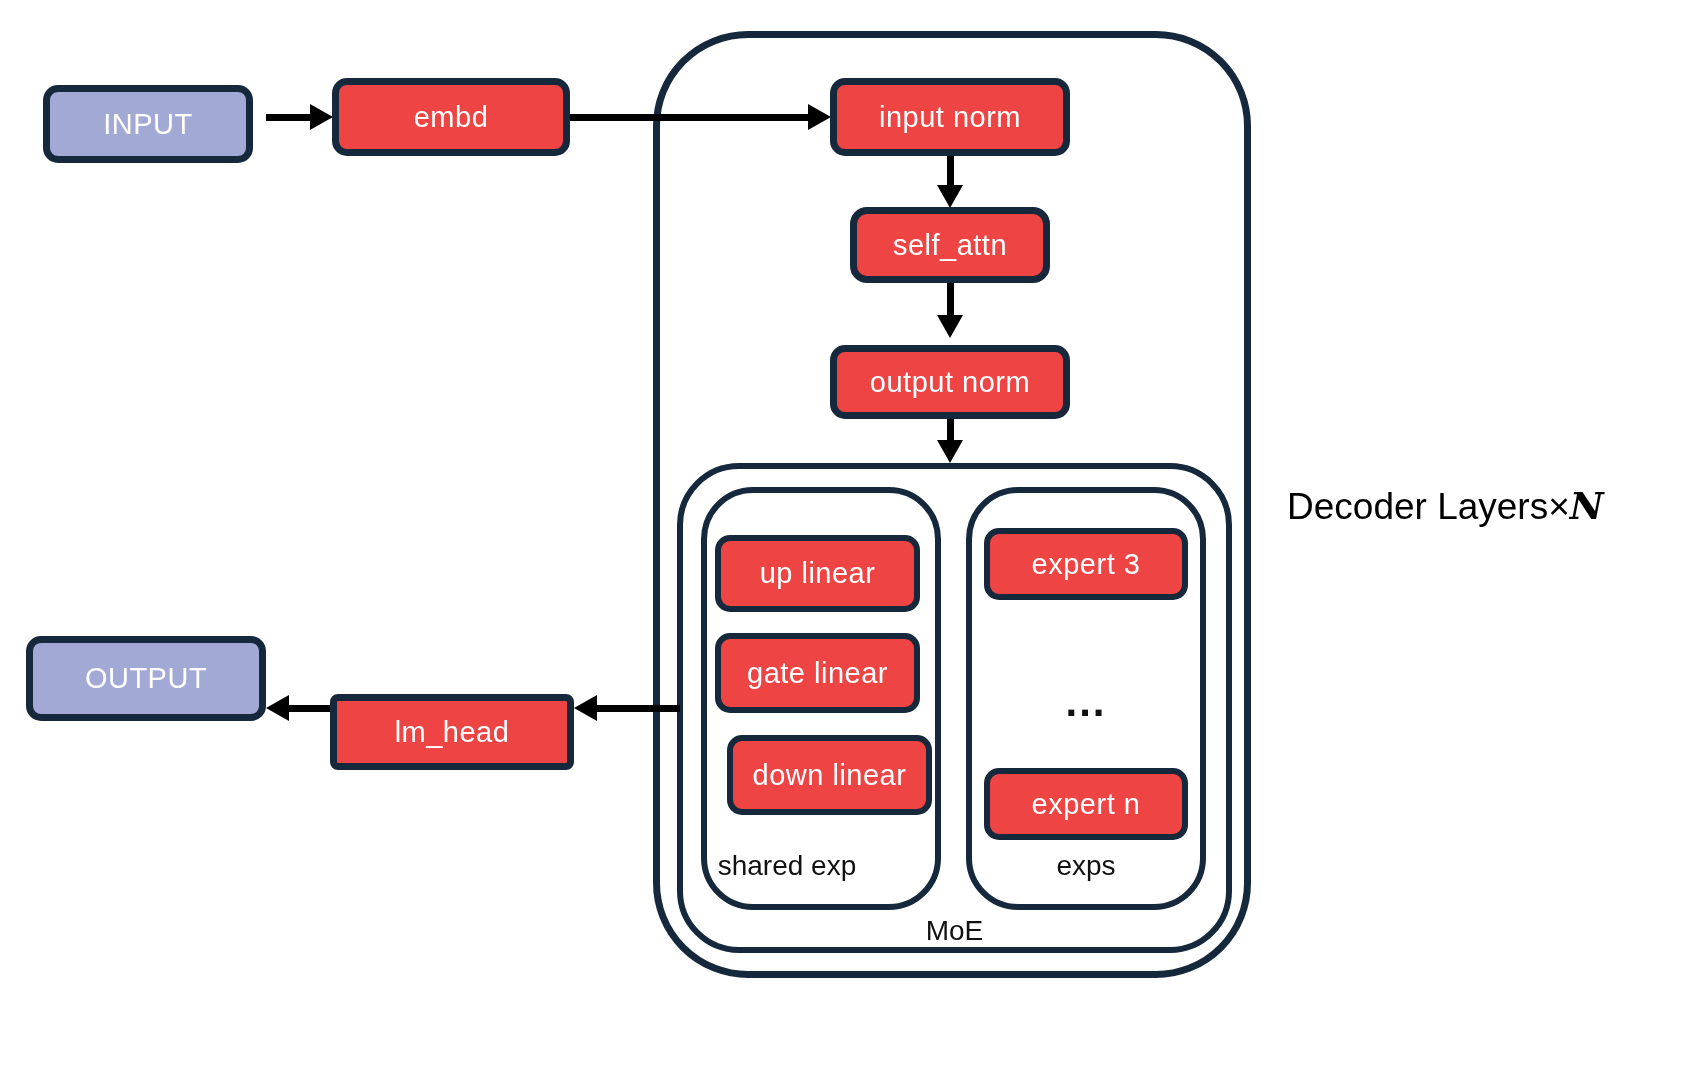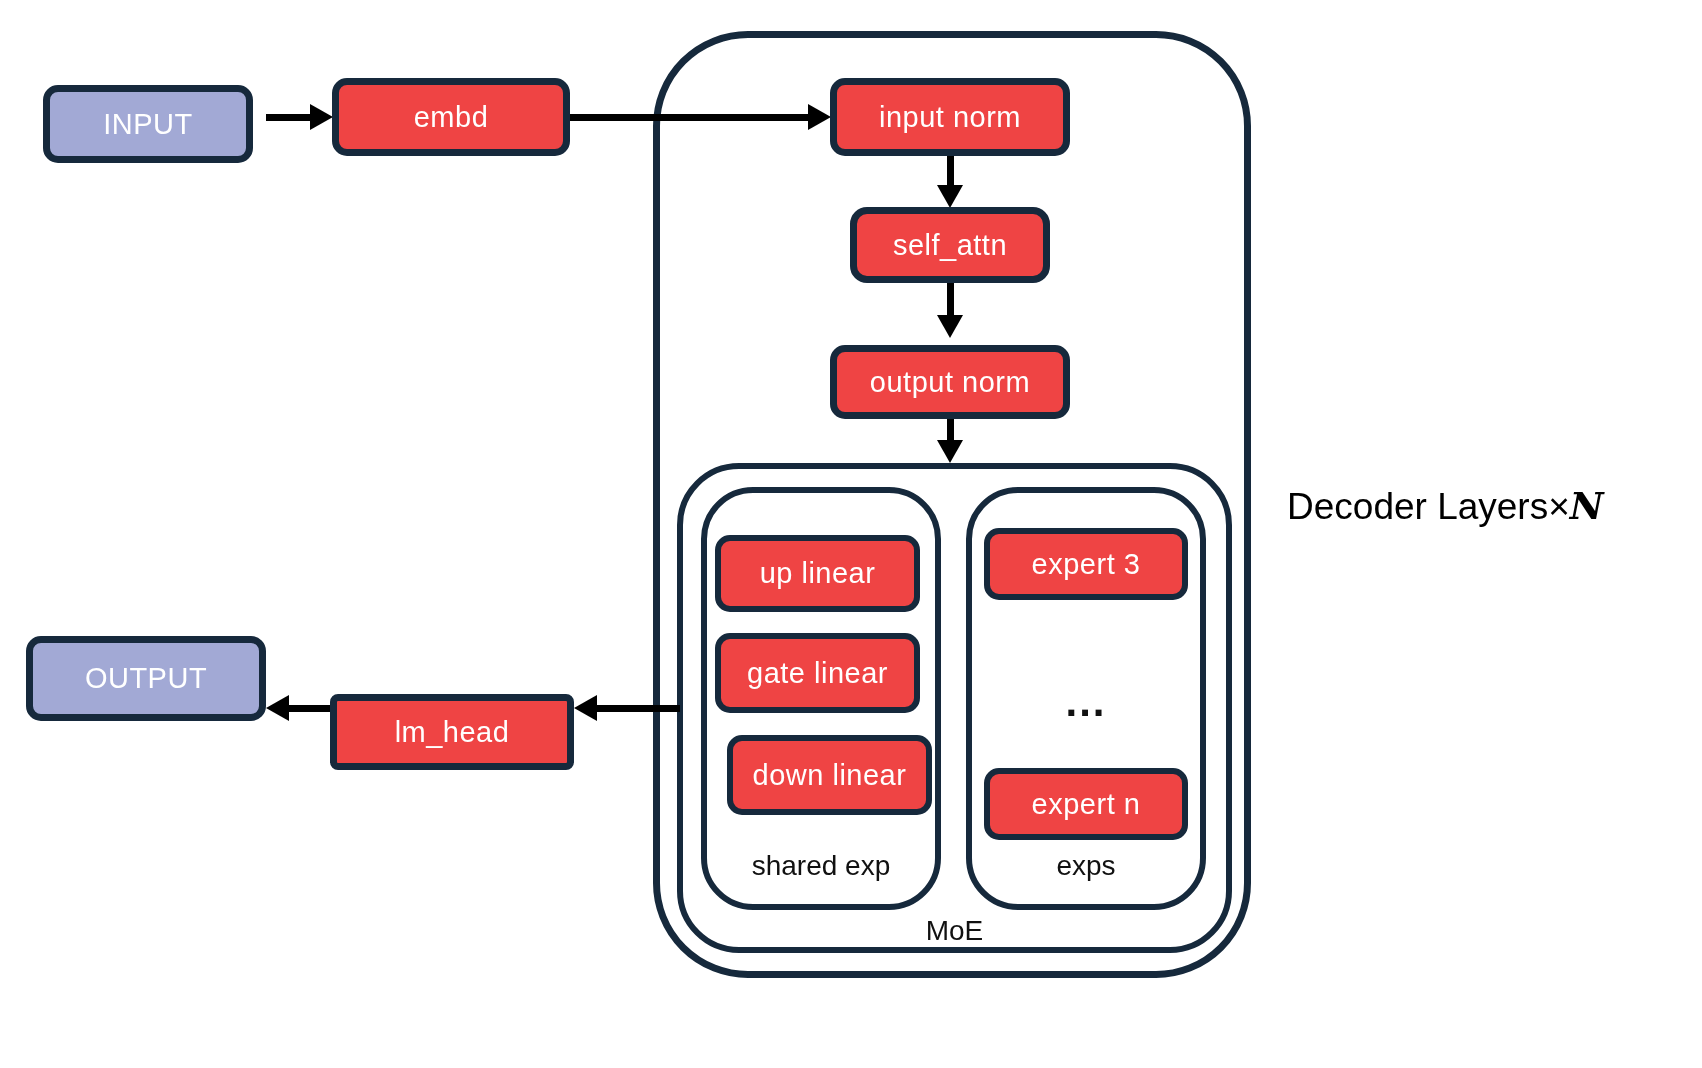--- a/index.html
+++ b/index.html
@@ -146,21 +146,21 @@
   </div>
 
   <div class="node salmon" style="left:984px; top:528px; width:204px; height:72px; border-width:6px;">
     <span>expert 3</span>
   </div>
   <div class="ellipsis" style="left:984px; top:678px; width:204px;">...</div>
   <div class="node salmon" style="left:984px; top:768px; width:204px; height:72px; border-width:6px;">
     <span>expert n</span>
   </div>
 
-  <div class="caption" style="left:701px; top:849px; width:240px;">shared exp</div>
+  <div class="caption" style="left:667px; top:849px; width:240px;">shared exp</div>
   <div class="caption" style="left:966px; top:849px; width:240px;">exps</div>
   <div class="caption" style="left:677px; top:914px; width:555px;">MoE</div>
 
   <div class="node purple" style="left:26px; top:636px; width:240px; height:85px;">
     <span>OUTPUT</span>
   </div>
   <div class="node salmon" style="left:330px; top:694px; width:244px; height:76px;border-radius:8px;">
     <span>lm_head</span>
   </div>
 

